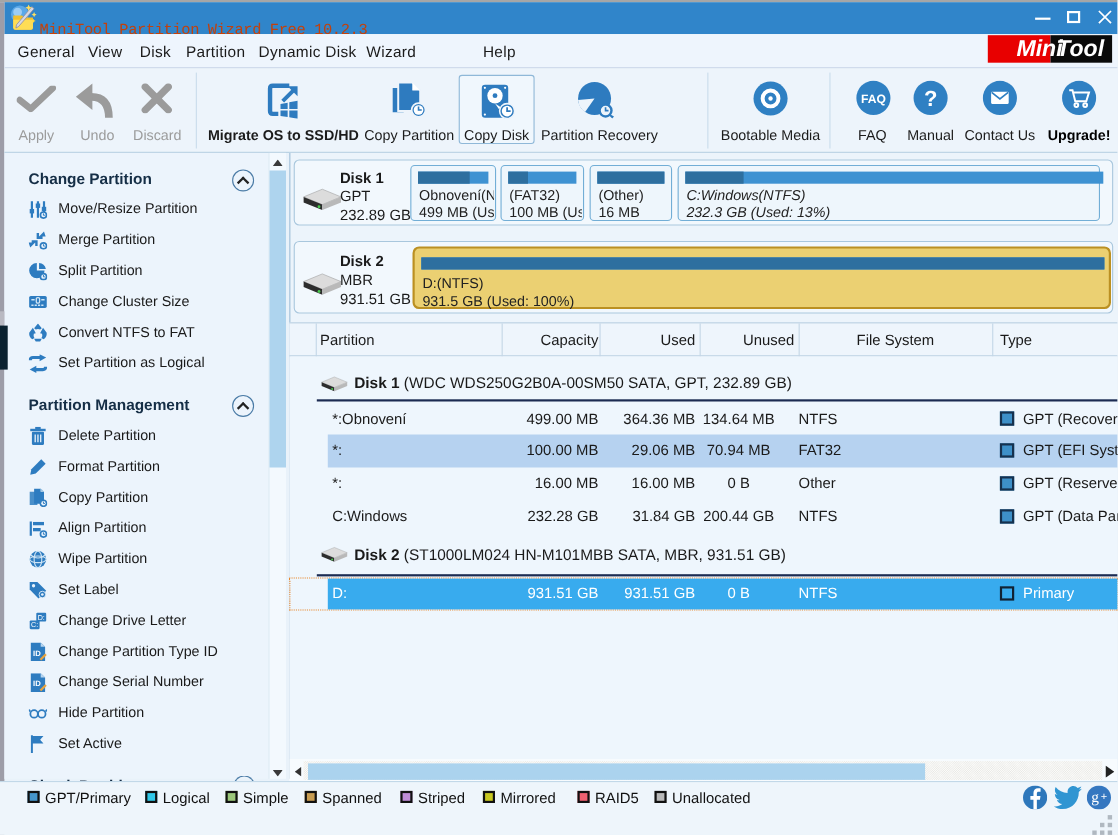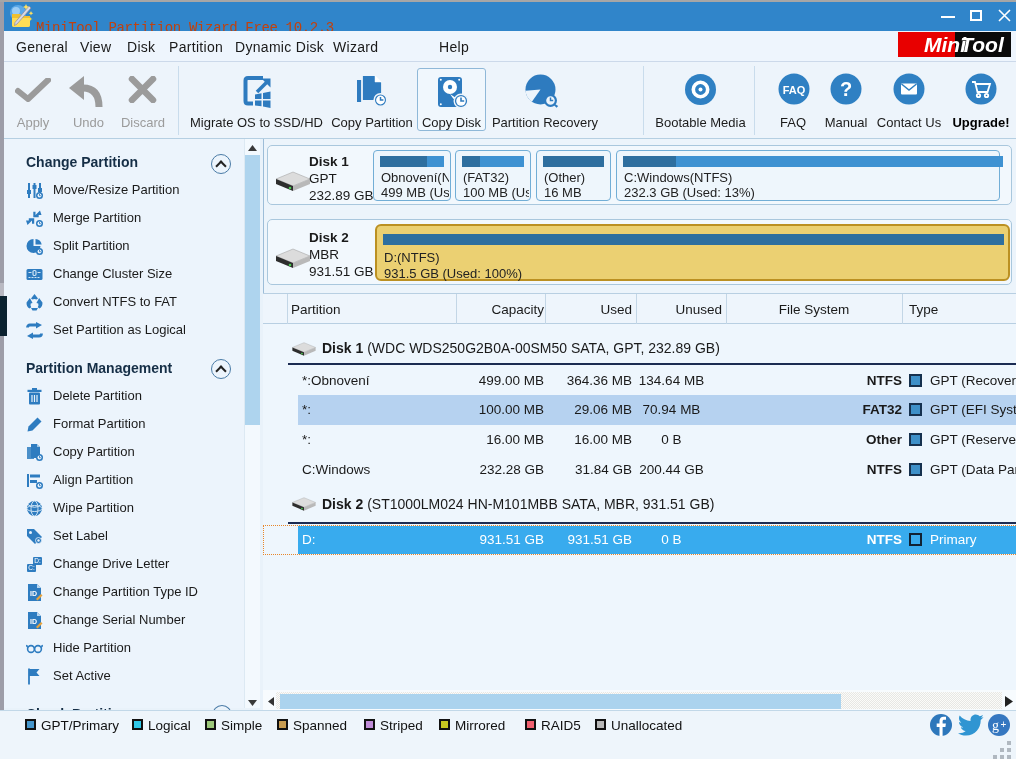--- a/index.html
+++ b/index.html
@@ -43,21 +43,21 @@
 #thead { left:263px; top:293px; width:753px; height:31px; background:#eef5fc; border-top:1px solid #b8cfe2; border-bottom:1px solid #b8cfe2; }
 .th { position:absolute; top:8px; font-size:13.5px; color:#1a1a1a; }
 .thsep { position:absolute; top:0; width:1px; height:31px; background:#c3d6e6; }
 #tbody { left:263px; top:324px; width:753px; height:366px; background:#eef6fd; }
 .td { position:absolute; top:7px; font-size:13.5px; color:#1a1a1a; white-space:nowrap; }
 .tdr { text-align:right; }
 .c1 { left:39px; }
 .c2 { left:177px; width:104px; text-align:right; }
 .c3 { left:268px; width:101px; text-align:right; }
 .c4 { left:358px; width:101px; text-align:center; }
-.c5 { left:463px; width:176px; text-align:right;font-weight:bold; }
+.c5 { left:463px; width:176px; text-align:left; }
 .c6 { left:667px; }
 .groupline { position:absolute; left:25px; width:728px; height:2px; background:#1b2b52; }
 .typesq { position:absolute; left:646px; top:8px; width:13px; height:13px; border:2px solid #16314e; background:#3e90c8; }
 
 #hscroll { left:263px; top:690px; width:753px; height:20px; background:#f7fbfe; }
 #htrack { left:276px; top:692px; width:726px; height:17px; background-color:#fbfbf9;
   background-image:linear-gradient(45deg,#e7e7e4 25%,transparent 25%,transparent 75%,#e7e7e4 75%),linear-gradient(45deg,#e7e7e4 25%,transparent 25%,transparent 75%,#e7e7e4 75%);
   background-size:2px 2px; background-position:0 0,1px 1px; }
 #hthumb { left:280px; top:694px; width:561px; height:15px; background:#abd3ee; position:absolute; }
 #legend { left:0; top:710px; width:1016px; height:49px; background:#eef5fb; border-top:1px solid #c2d8e8; }
@@ -187,21 +187,21 @@
       <path d="M7 9 H10 L12.5 19 H22.5 L25 11 H10.5"></path>
       <circle cx="13.5" cy="22.5" r="1.7"></circle>
       <circle cx="21.5" cy="22.5" r="1.7"></circle>
     </g>
   </svg>
 </div>
 <div class="abs tblabel gray" style="left:10px;width:46px;">Apply</div>
 <div class="abs tblabel gray" style="left:66px;width:45px;">Undo</div>
 <div class="abs tblabel gray" style="left:115px;width:56px;">Discard</div>
 <div class="tbsep" style="left:178px;"></div>
-<div class="abs tblabel" style="left:189px;width:135px;">Migrate OS to SSD/HD</div>
+<div class="abs tblabel" style="left:189px;width:135px;font-weight:bold;">Migrate OS to SSD/HD</div>
 <div class="abs tblabel" style="left:327px;width:90px;">Copy Partition</div>
 <div class="abs tblabel" style="left:421px;width:61px;">Copy Disk</div>
 <div class="abs tblabel" style="left:487px;width:116px;">Partition Recovery</div>
 <div class="tbsep" style="left:643px;"></div>
 <div class="abs tblabel" style="left:636px;width:95px;margin-left:17px;">Bootable Media</div>
 <div class="tbsep" style="left:754px;"></div>
 <div class="abs tblabel" style="left:775px;width:36px;">FAQ</div>
 <div class="abs tblabel" style="left:821px;width:50px;">Manual</div>
 <div class="abs tblabel" style="left:875px;width:68px;">Contact Us</div>
 <div class="abs tblabel" style="left:948px;width:66px;font-weight:bold;color:#000;">Upgrade!</div>
@@ -412,21 +412,21 @@
     <div class="pbtext" style="top:19px;width:66px;">(FAT32)</div>
     <div class="pbtext" style="top:34px;width:66px;">100 MB (Use</div>
   </div>
   <div class="pblock" style="left:536px;top:150px;width:75px;height:51px;">
     <div class="pbar" style="width:61px;">
         <span class="used" style="width:61px;"></span>
       </div>
     <div class="pbtext" style="top:19px;width:65px;">(Other)</div>
     <div class="pbtext" style="top:34px;width:65px;">16 MB</div>
   </div>
-  <div class="pblock" style="left:616px;top:150px;width:384px;height:51px;">
+  <div class="pblock" style="left:616px;top:150px;width:384px;height:51px;font-style:italic;">
     <div class="pbar" style="width:380px;">
         <span class="used" style="width:53px;"></span>
       </div>
     <div class="pbtext" style="top:19px;width:380px;">C:Windows(NTFS)</div>
     <div class="pbtext" style="top:34px;width:380px;">232.3 GB (Used: 13%)</div>
   </div>
 
   <div class="diskpanel" style="top:219px;height:66px;">
     <svg style="position:absolute;left:6px;top:27px;" width="38" height="24" viewBox="0 0 38 24">
       <polygon points="2,9 19,2 36,9 19,16" fill="#dcdcdc" stroke="#9a9a9a" stroke-width="0.5"></polygon>

